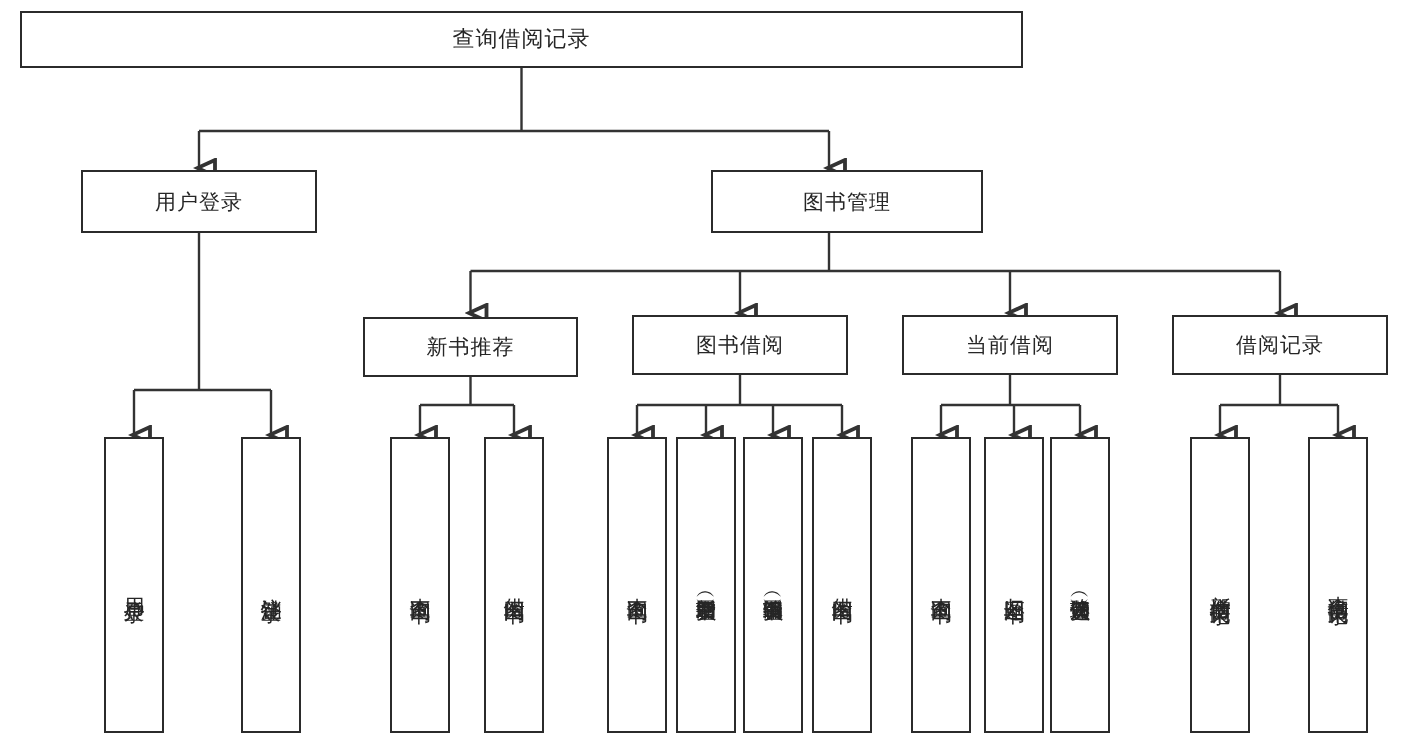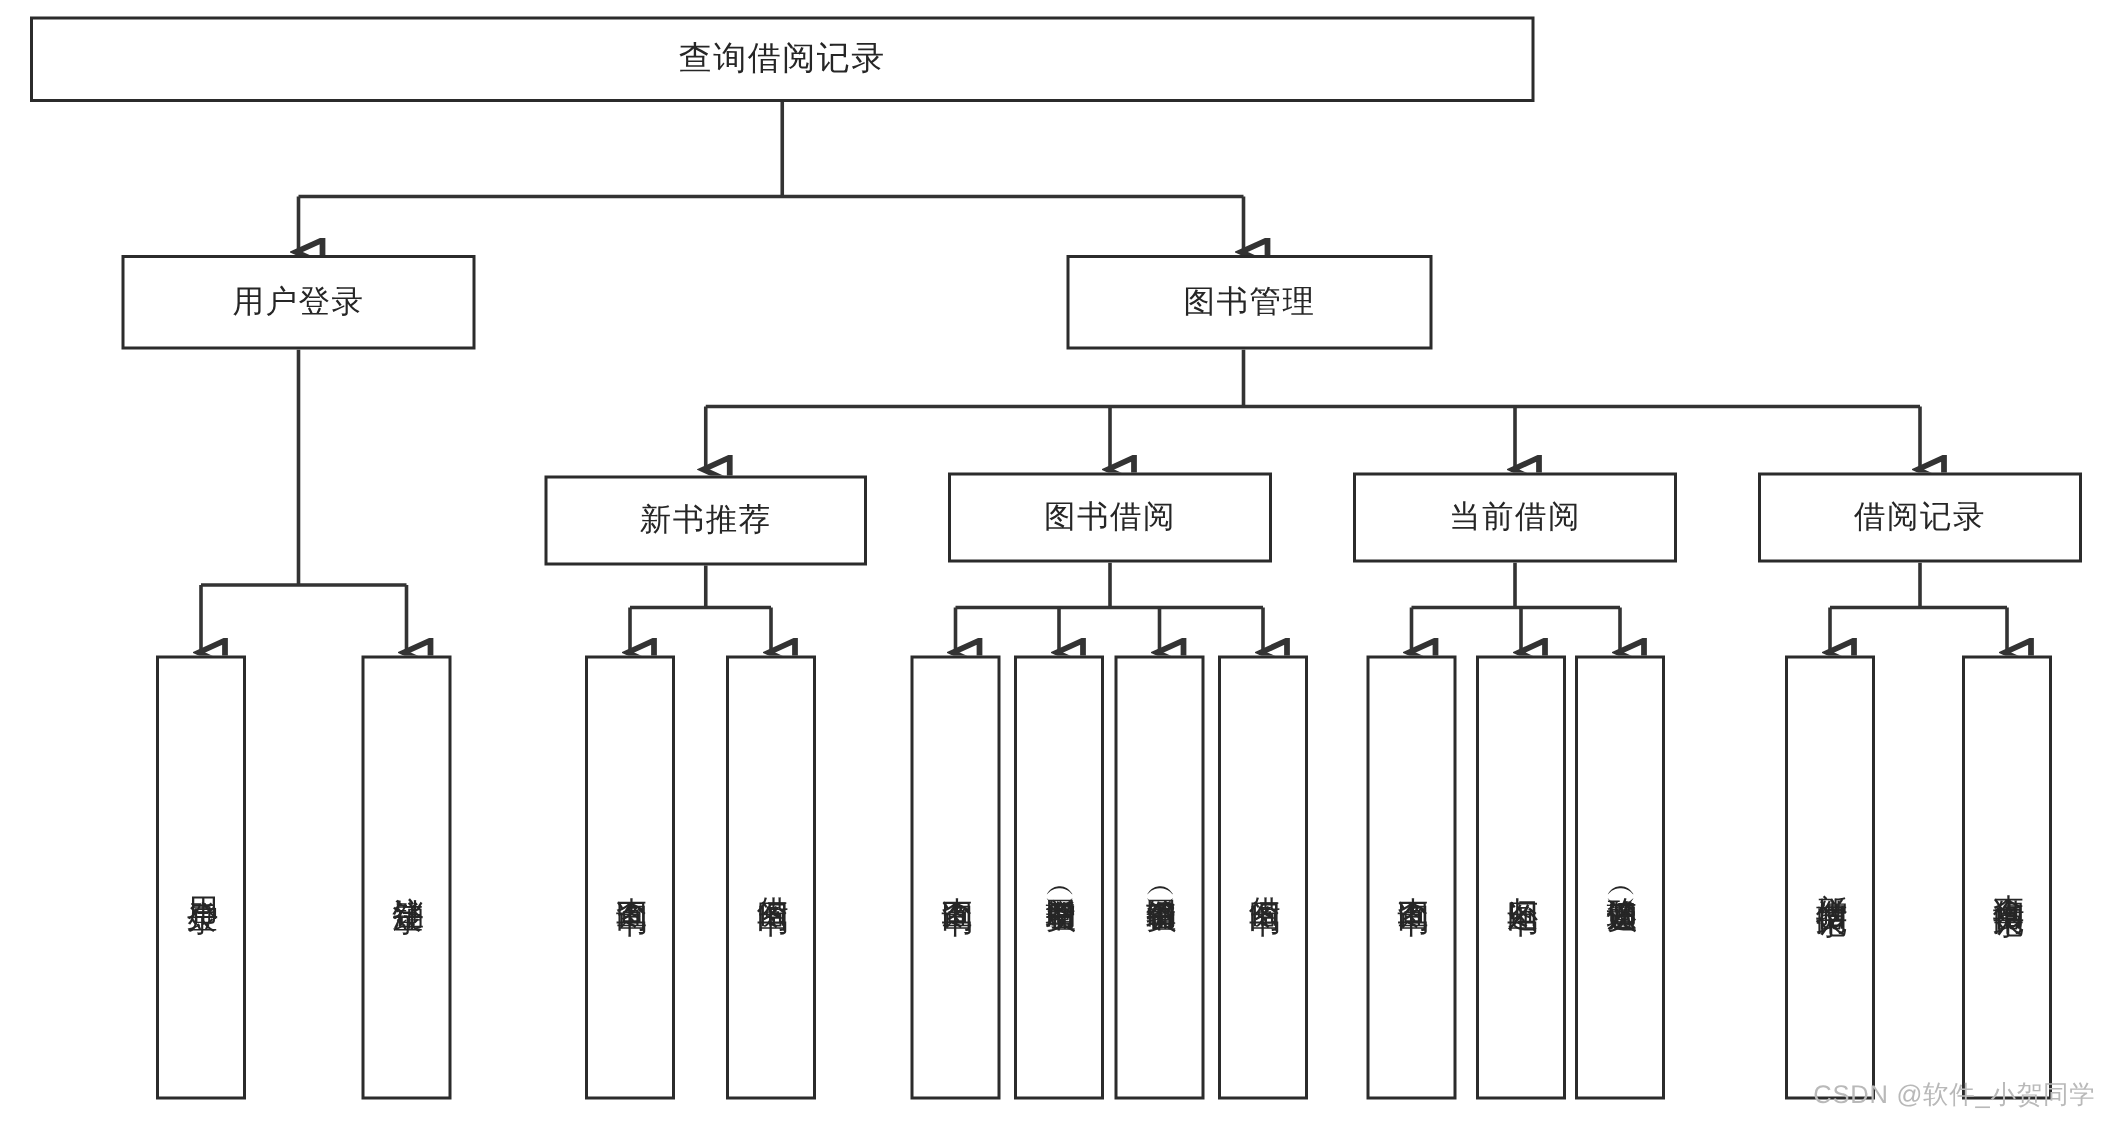--- a/index.html
+++ b/index.html
@@ -129,21 +129,21 @@
         <path d="M 1280 375 L 1280 405" stroke="#333333" stroke-width="2.4" fill="none"></path>
         <path d="M 1220 405 L 1338 405" stroke="#333333" stroke-width="2.4" fill="none"></path>
         <path d="M 1220 405 L 1220 435" stroke="#333333" stroke-width="2.4" fill="none" marker-end="url(#arrow)"></path>
         <path d="M 1338 405 L 1338 435" stroke="#333333" stroke-width="2.4" fill="none" marker-end="url(#arrow)"></path>
       </g>
   </svg>
 
   <div class="node horizontal root" style="left: 20px; top: 11px; width: 1003px; height: 57px;">查询借阅记录</div>
 
   <div class="node horizontal" style="left: 81px; top: 170px; width: 236px; height: 63px;">用户登录</div>
-  <div class="node horizontal" style="left: 711px; top: 170px; width: 244px; height: 63px;">图书管理</div>
+  <div class="node horizontal" style="left: 711px; top: 170px; width: 272px; height: 63px;">图书管理</div>
 
   <div class="node horizontal" style="left: 363px; top: 317px; width: 215px; height: 60px;">新书推荐</div>
   <div class="node horizontal" style="left: 902px; top: 315px; width: 216px; height: 60px;">当前借阅</div>
   <div class="node horizontal" style="left: 632px; top: 315px; width: 216px; height: 60px;">图书借阅</div>
   <div class="node horizontal" style="left: 1172px; top: 315px; width: 216px; height: 60px;">借阅记录</div>
 
   <div id="leaf-container">
       <div class="node leaf" style="left: 104px; top: 437px; width: 60px; height: 296px;">
         <span class="vtext">用户登录</span>
       </div>
@@ -178,14 +178,13 @@
         <span class="vtext tight">确认归还（管理员）</span>
       </div>
       <div class="node leaf" style="left: 1190px; top: 437px; width: 60px; height: 296px;">
         <span class="vtext">新增借阅记录</span>
       </div>
       <div class="node leaf" style="left: 1308px; top: 437px; width: 60px; height: 296px;">
         <span class="vtext">查询借阅记录</span>
       </div>
     </div>
 
-  <div id="watermark">CSDN @软件_小贺同学</div>
 </div>
 
 </body></html>

